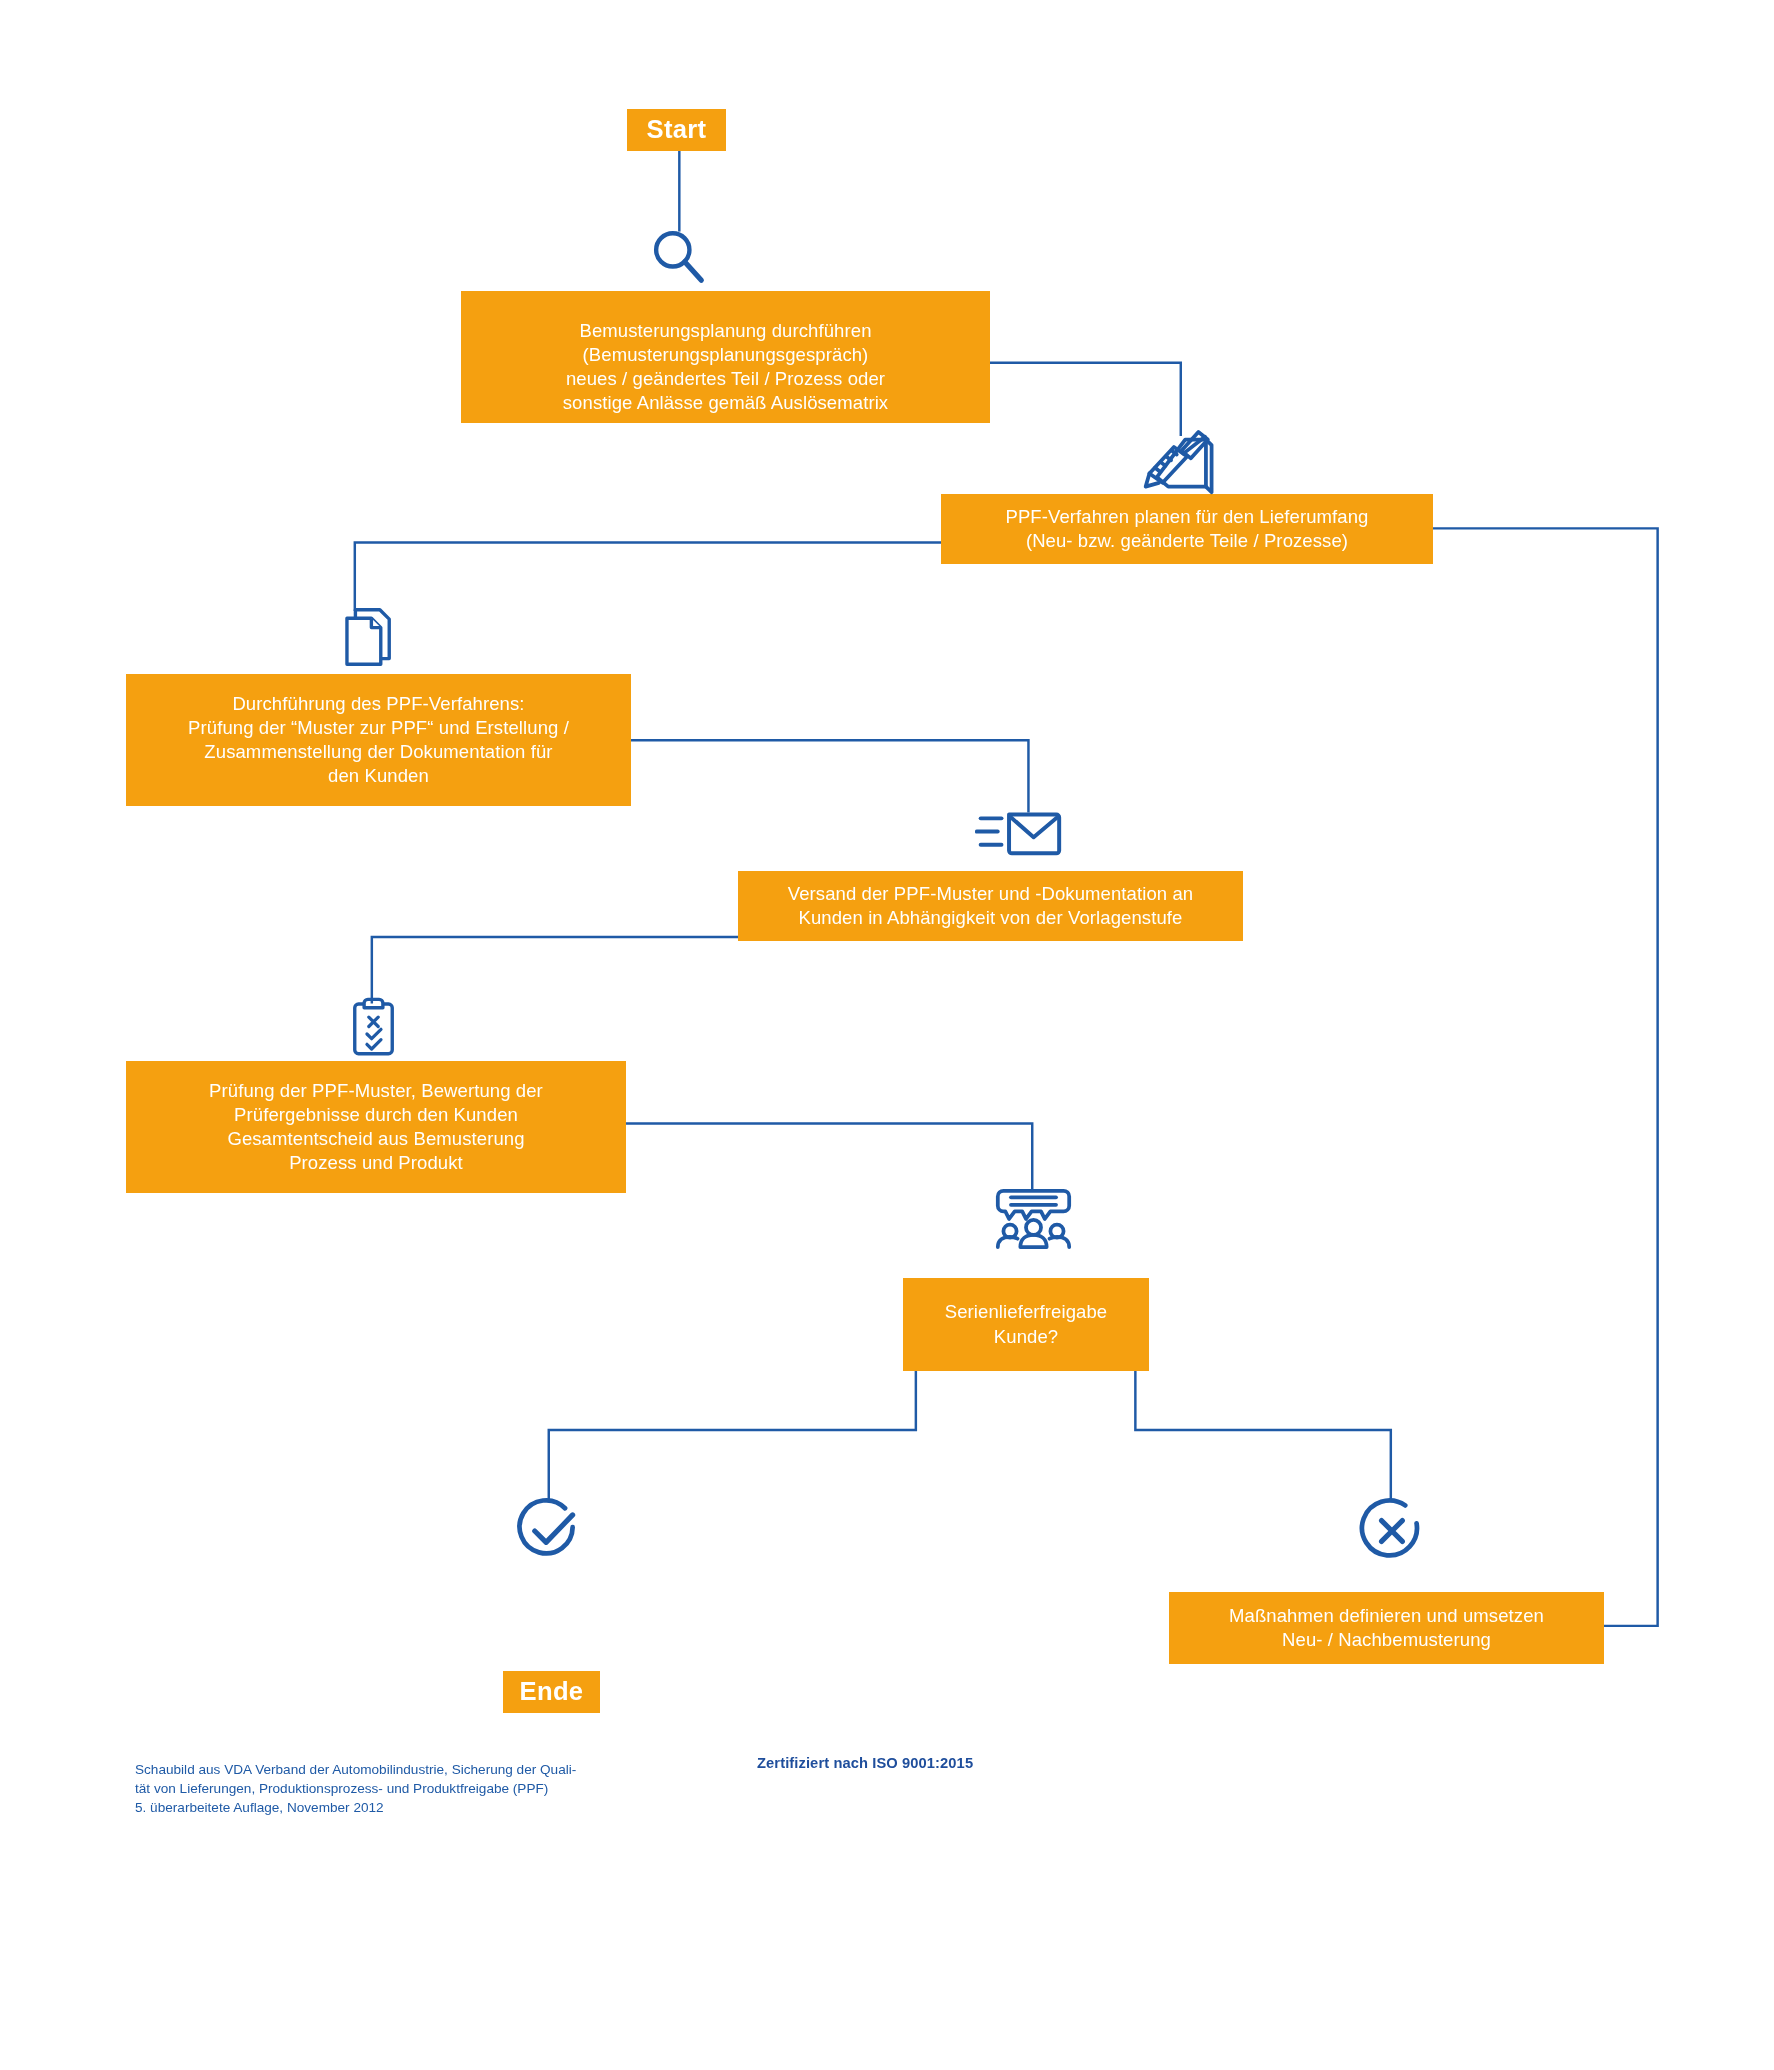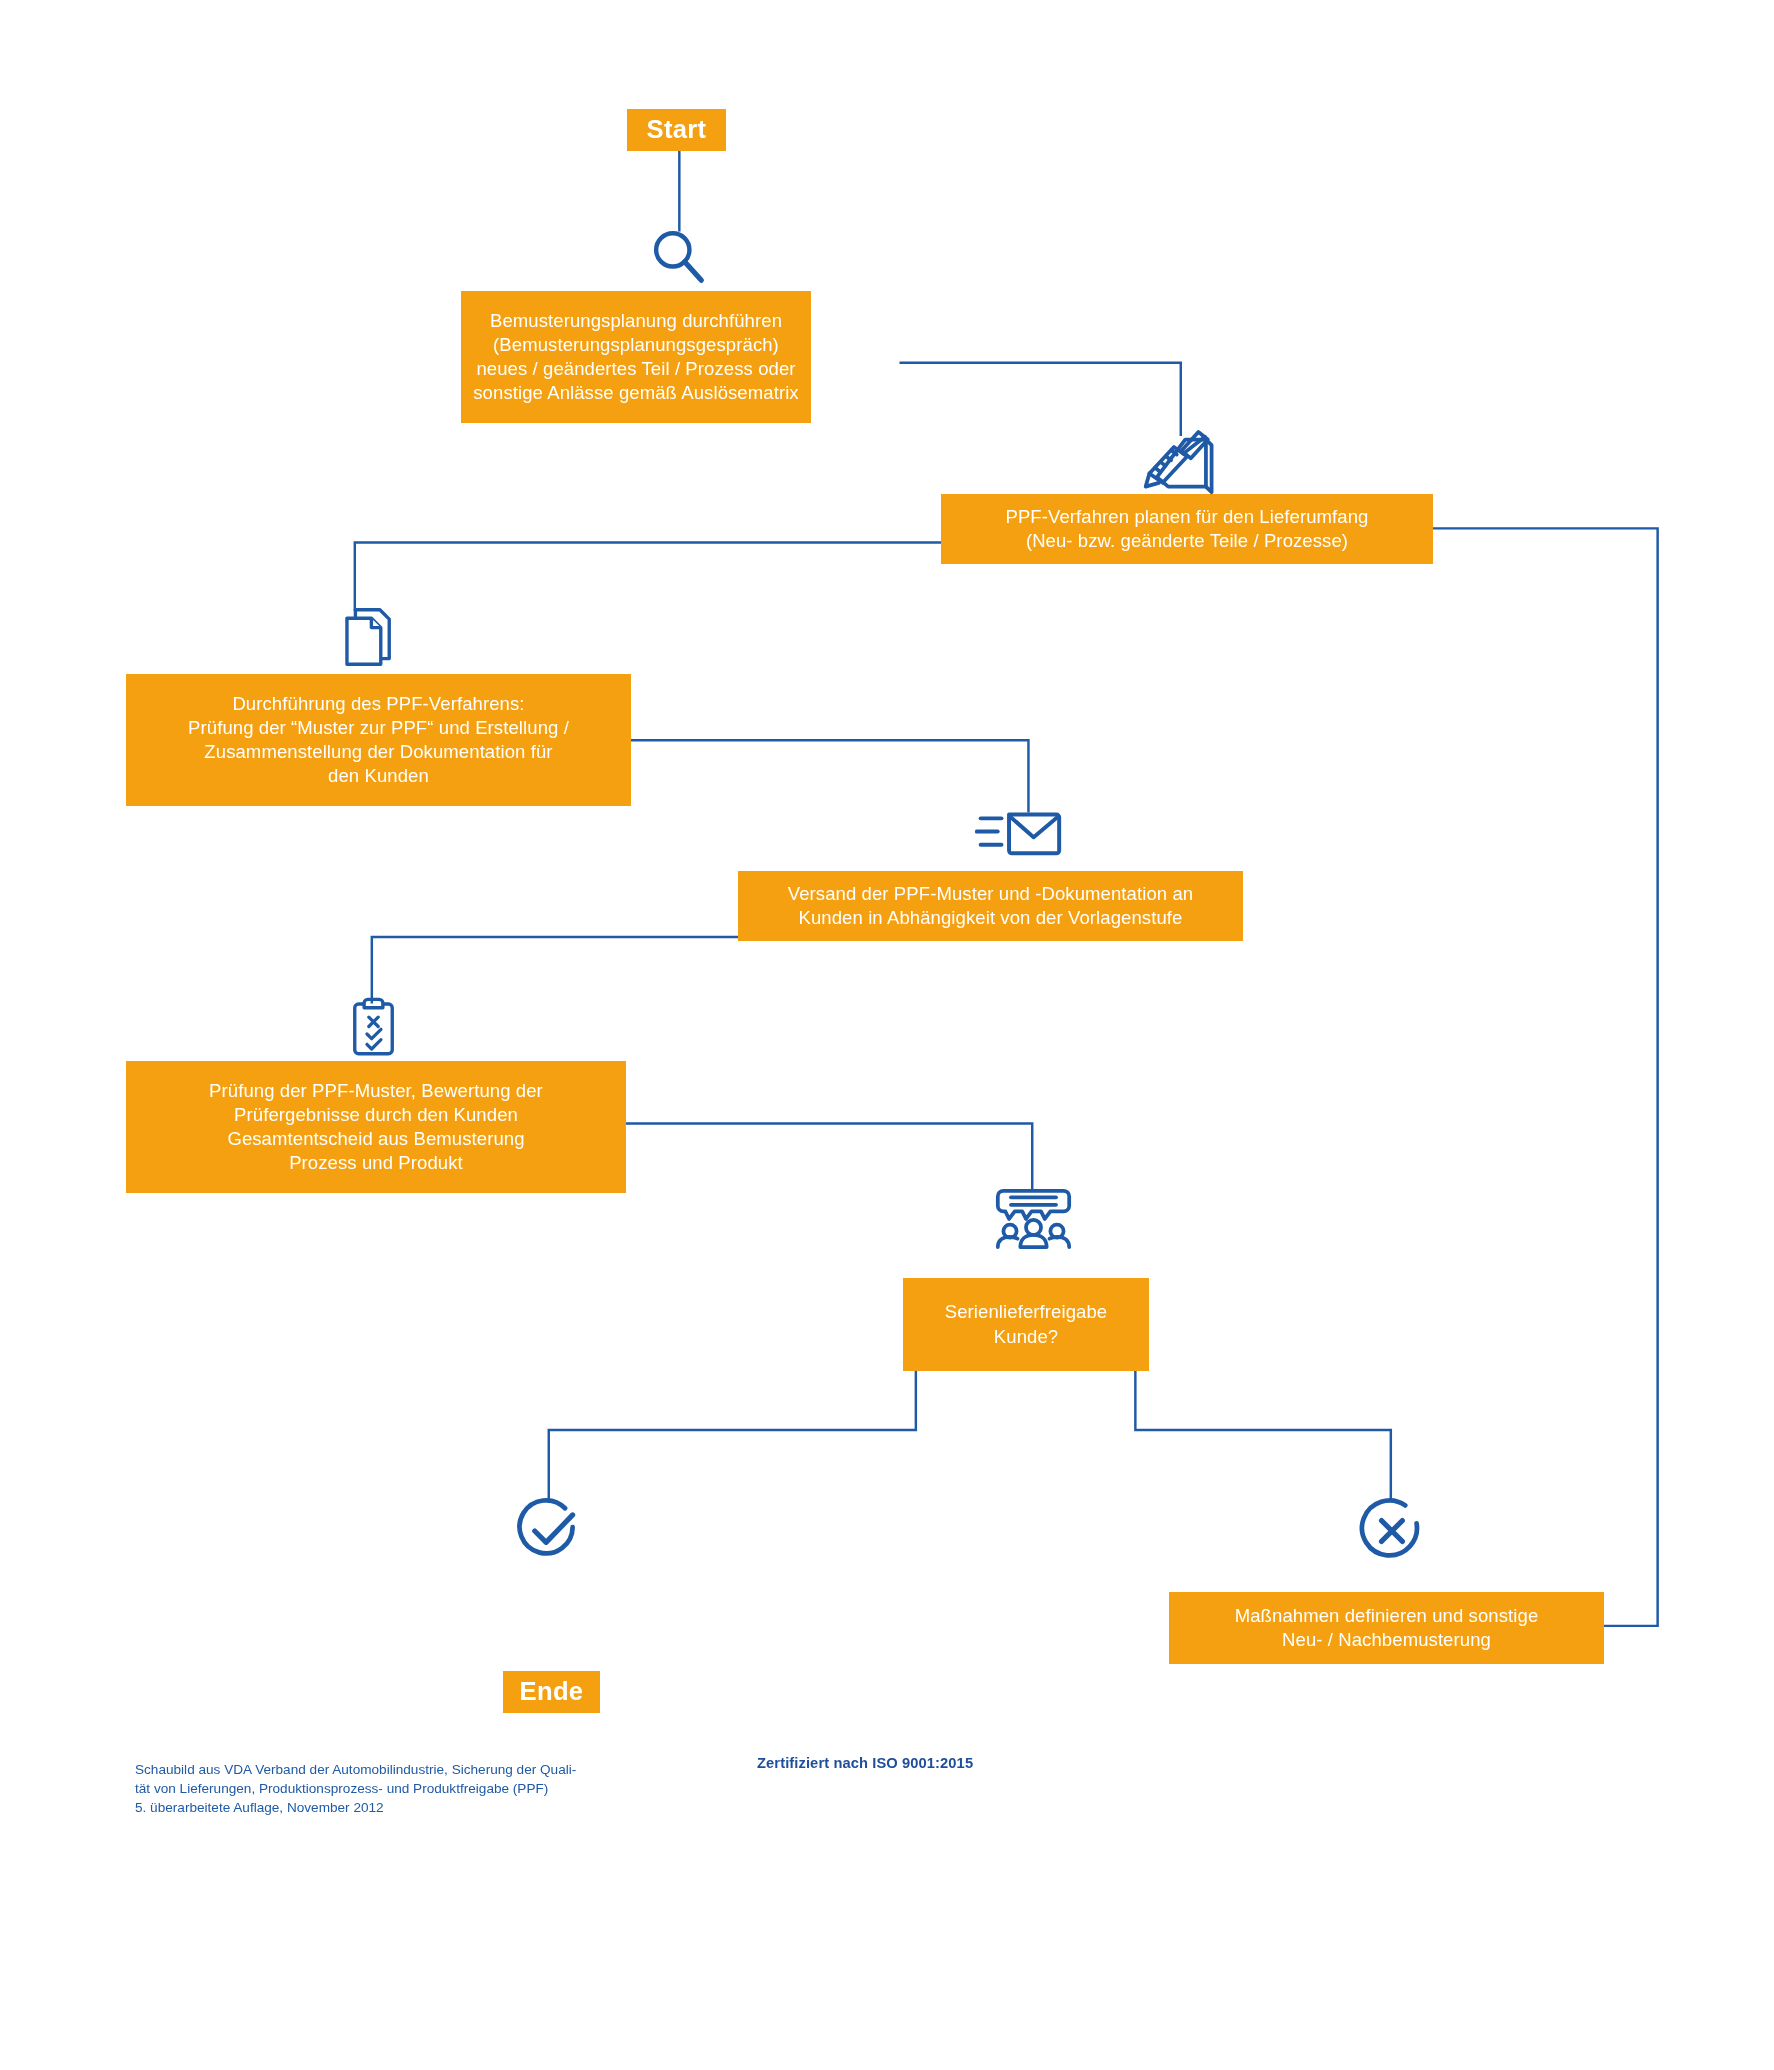--- a/index.html
+++ b/index.html
@@ -159,21 +159,21 @@
         <path d="M53 11 A29 29 0 1 0 65 30"></path>
         <path d="M28 27 L50 49 M50 27 L28 49" stroke-width="5.4"></path>
       </g>
     </svg>
   </div>
 
   <div class="node term" style="left:627px;top:109px;width:99px;height:42px;">
     <span class="txt">Start</span>
   </div>
 
-  <div class="node" style="left:461px;top:291px;width:350px;height:132px;">
+  <div class="node" style="left:461px;top:291px;width:529px;height:132px;align-items:flex-end;">
     <span class="txt">Bemusterungsplanung durchführen
 (Bemusterungsplanungsgespräch)
 neues / geändertes Teil / Prozess oder
 sonstige Anlässe gemäß Auslösematrix</span>
   </div>
 
   <div class="node" style="left:126px;top:674px;width:505px;height:132px;">
     <span class="txt">Durchführung des PPF-Verfahrens:
 Prüfung der “Muster zur PPF“ und Erstellung /
 Zusammenstellung der Dokumentation für
@@ -200,21 +200,21 @@
   <div class="node" style="left:903px;top:1278px;width:246px;height:93px;">
     <span class="txt">Serienlieferfreigabe
 Kunde?</span>
   </div>
 
   <div class="node term" style="left:503px;top:1671px;width:97px;height:42px;">
     <span class="txt">Ende</span>
   </div>
 
   <div class="node" style="left:1169px;top:1592px;width:435px;height:72px;">
-    <span class="txt">Maßnahmen definieren und sonstige
+    <span class="txt">Maßnahmen definieren und umsetzen
 Neu- / Nachbemusterung</span>
   </div>
 
   <div id="note">Schaubild aus VDA Verband der Automobilindustrie, Sicherung der Quali-
 tät von Lieferungen, Produktionsprozess- und Produktfreigabe (PPF)
 5. überarbeitete Auflage, November 2012</div>
 
   <div id="cert">
     <div class="certtitle">Zertifiziert nach ISO 9001:2015</div>
   </div>

